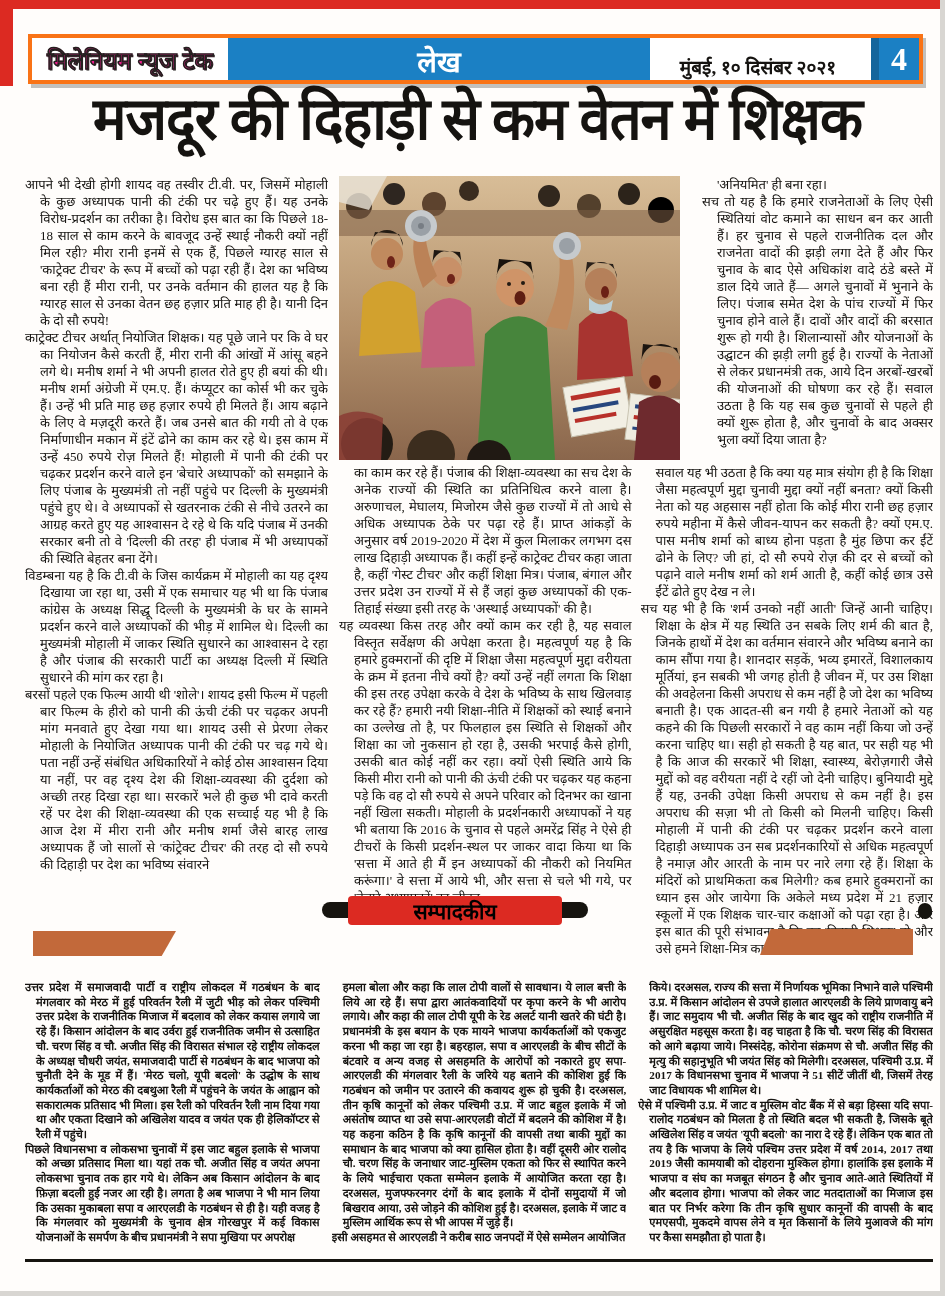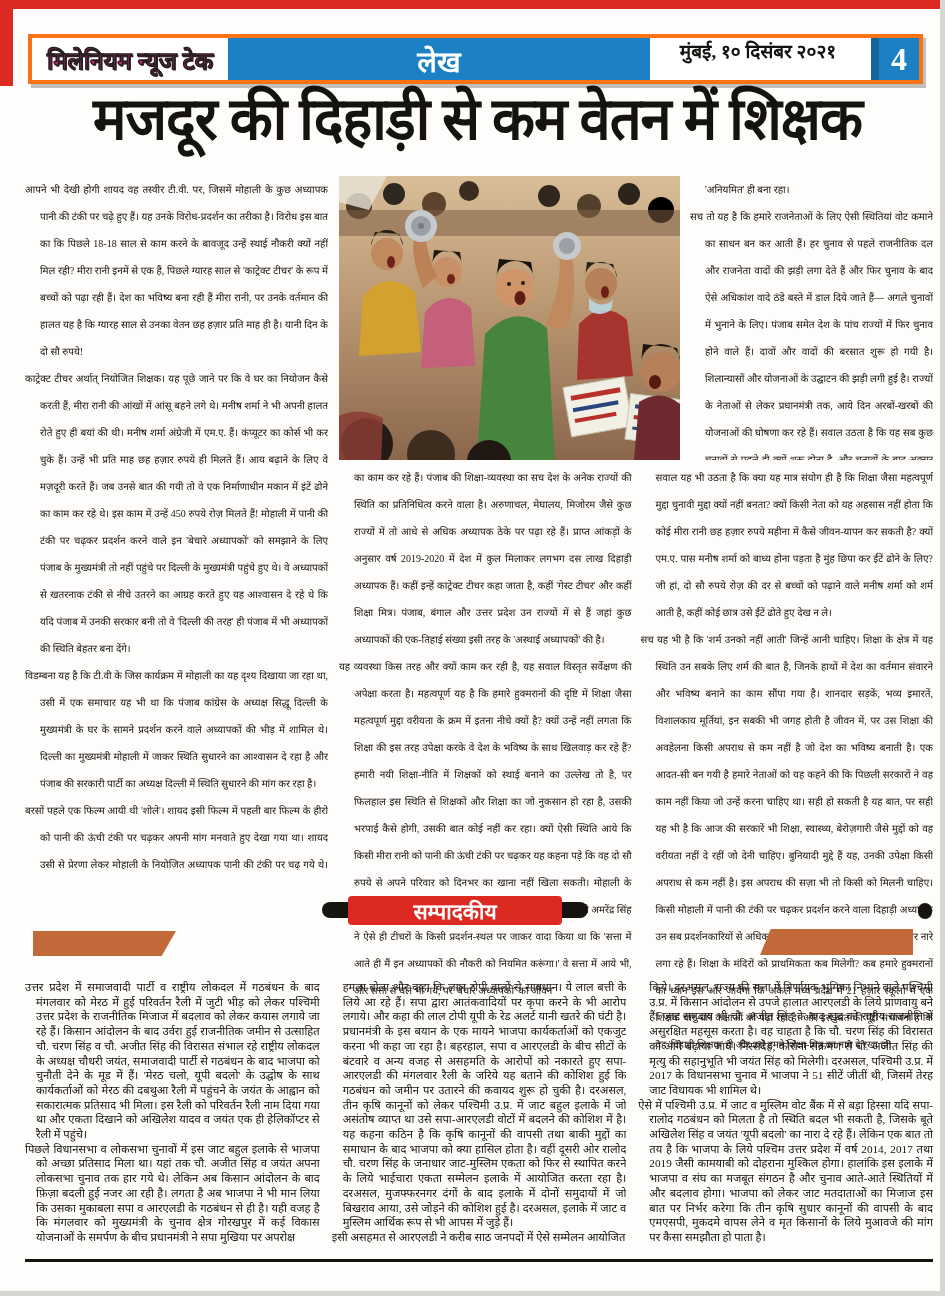--- a/index.html
+++ b/index.html
@@ -12,65 +12,65 @@
   .edge-bottom{position:absolute;left:0;bottom:0;width:945px;height:5px;background:#d8d6d2;}
 
   
   .masthead{position:absolute;left:28px;top:34px;width:887px;height:42px;display:flex;
             border:4px solid #f97316;box-shadow:3px 4px 0 rgba(120,118,114,.45);background:#fff;}
   .brand-box{width:196px;display:flex;align-items:center;justify-content:center;background:#fff;}
   .brand-text{font-size:24px;font-weight:bold;color:var(--brand_pink,#ee1d8e);
               -webkit-text-stroke:.7px #23211f;text-shadow:1px 1px 0 #23211f;white-space:nowrap;}
   .section-bar{flex:1;background:var(--bar_blue,#1b80c4);display:flex;align-items:flex-end;justify-content:center;}
   .section-text{color:#fff;font-size:29px;font-weight:bold;}
-  .date-box{width:216px;background:#fff;display:flex;align-items:flex-start;justify-content:center;}
+  .date-box{width:216px;background:#fff;display:flex;align-items:flex-end;justify-content:center;}
   .date-text{font-size:19px;font-weight:bold;white-space:nowrap;}
   .num-sep{width:8px;background:#14659c;margin-left:5px;}
   .page-num{width:40px;background:var(--bar_blue,#1b80c4);display:flex;align-items:center;justify-content:center;
             color:#fff;font-size:32px;font-weight:bold;}
 
   
   .headline{position:absolute;left:25px;top:82px;width:905px;margin:0;text-align:center;
             font-size:56px;font-weight:bold;line-height:1.35;letter-spacing:-1px;transform:scaleY(1.05);}
 
   
   .article{position:absolute;left:25px;top:176px;width:908px;height:706px;display:flex;gap:11px;}
   .col{overflow:hidden;}
   .col-left{width:303px;height:706px;}
   .mid-right{flex:1;display:flex;flex-direction:column;}
-  .top-row{display:flex;gap:10px;height:284px;}
+  .top-row{display:flex;gap:22px;height:284px;}
   .photo{width:341px;height:284px;margin:0;flex:none;overflow:hidden;background:#9a7a5c;}
   .narrow-col{flex:1;height:284px;}
   .bottom-row{display:flex;gap:9px;flex:1;margin-top:4px;}
   .bottom-row .col{flex:1;}
 
-  p.para{margin:0;text-align:justify;font-size:10px;line-height:27px;
+  p.para{margin:0;text-align:justify;font-size:13px;line-height:17px;
          padding-left:15px;text-indent:-15px;}
   p.para.cont{text-indent:0;}
 
   
   .orange-left{position:absolute;left:33px;top:931px;width:143px;height:25px;
                background:var(--deco_orange,#c2693a);clip-path:polygon(0 0,100% 0,90% 100%,0 100%);}
   .orange-right{position:absolute;left:760px;top:929px;width:153px;height:26px;
                background:var(--deco_orange,#c2693a);clip-path:polygon(7% 0,100% 0,100% 100%,0 100%);}
   .stub-right{position:absolute;left:918px;top:903px;width:14px;height:16px;background:#16140f;border-radius:7px;}
 
   
   .ed-banner{position:absolute;left:322px;top:896px;width:266px;height:29px;}
   .ed-banner .black-bar{position:absolute;left:0;top:6px;width:266px;height:16px;background:#16140f;border-radius:8px;}
   .ed-banner .red-box{position:absolute;left:26px;top:0;width:214px;height:29px;background:var(--accent_red,#dc2a22);
                       border-radius:4px;display:flex;align-items:center;justify-content:center;}
-  .ed-banner .red-box span{color:#ffffff;font-size:21px;font-weight:bold;}
+  .ed-banner .red-box span{color:#000000;font-size:21px;font-weight:bold;}
   .ed-headline{position:absolute;left:25px;top:933px;width:905px;margin:0;text-align:center;
                font-size:27px;font-weight:bold;}
 
   
   .ed-cols{position:absolute;left:25px;top:980px;width:908px;height:277px;display:flex;gap:12px;}
   .ed-cols .col{flex:1;height:100%;}
-  .ed-cols p.para{font-size:11.2px;line-height:14.7px;padding-left:11px;text-indent:-11px;}
+  .ed-cols p.para{font-size:11.2px;line-height:14.7px;padding-left:11px;text-indent:-11px;font-weight:bold;}
   .ed-cols p.para.cont{text-indent:0;}
   .bottom-rule{position:absolute;left:25px;top:1259px;width:908px;height:3px;background:#16140f;}
 </style>
 </head>
 <body>
 
 <div class="page">
 
   <div class="strip-top"></div>
   <div class="strip-left"></div>

